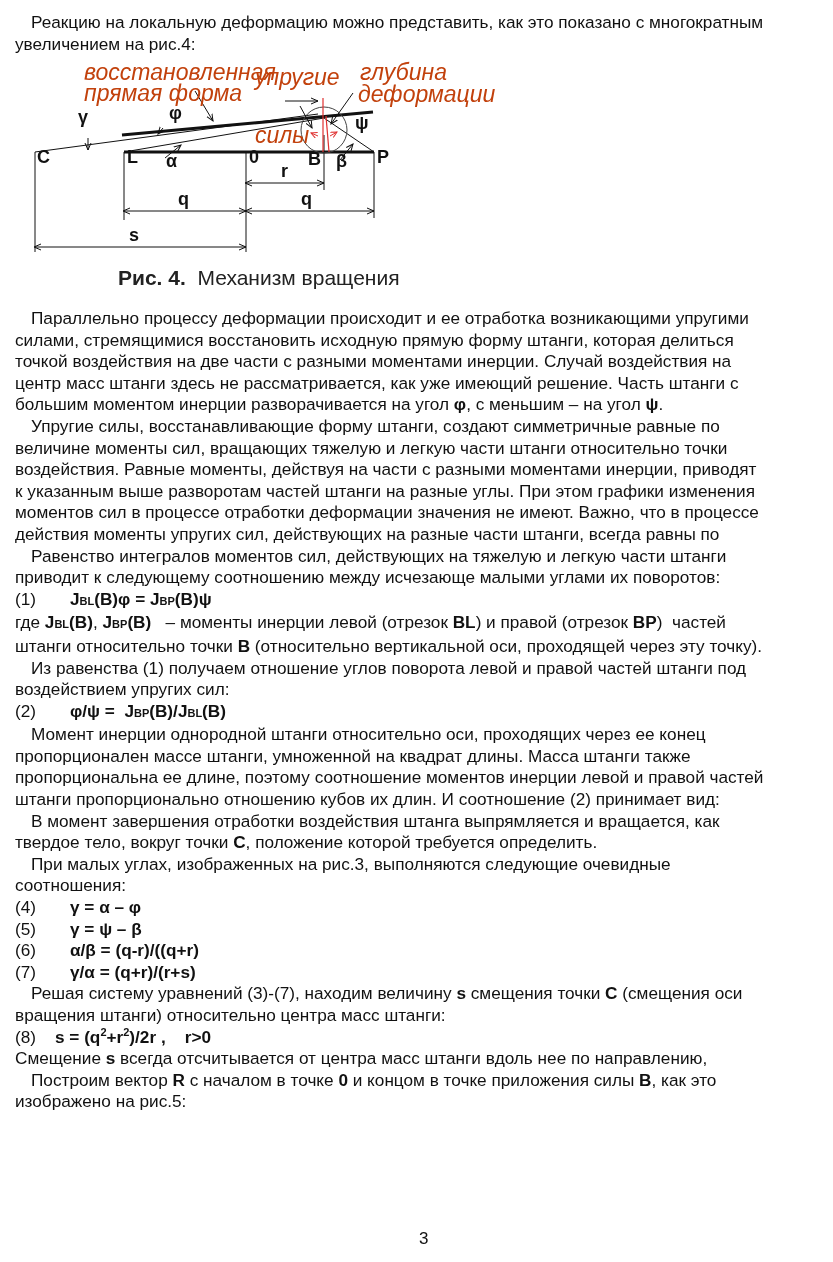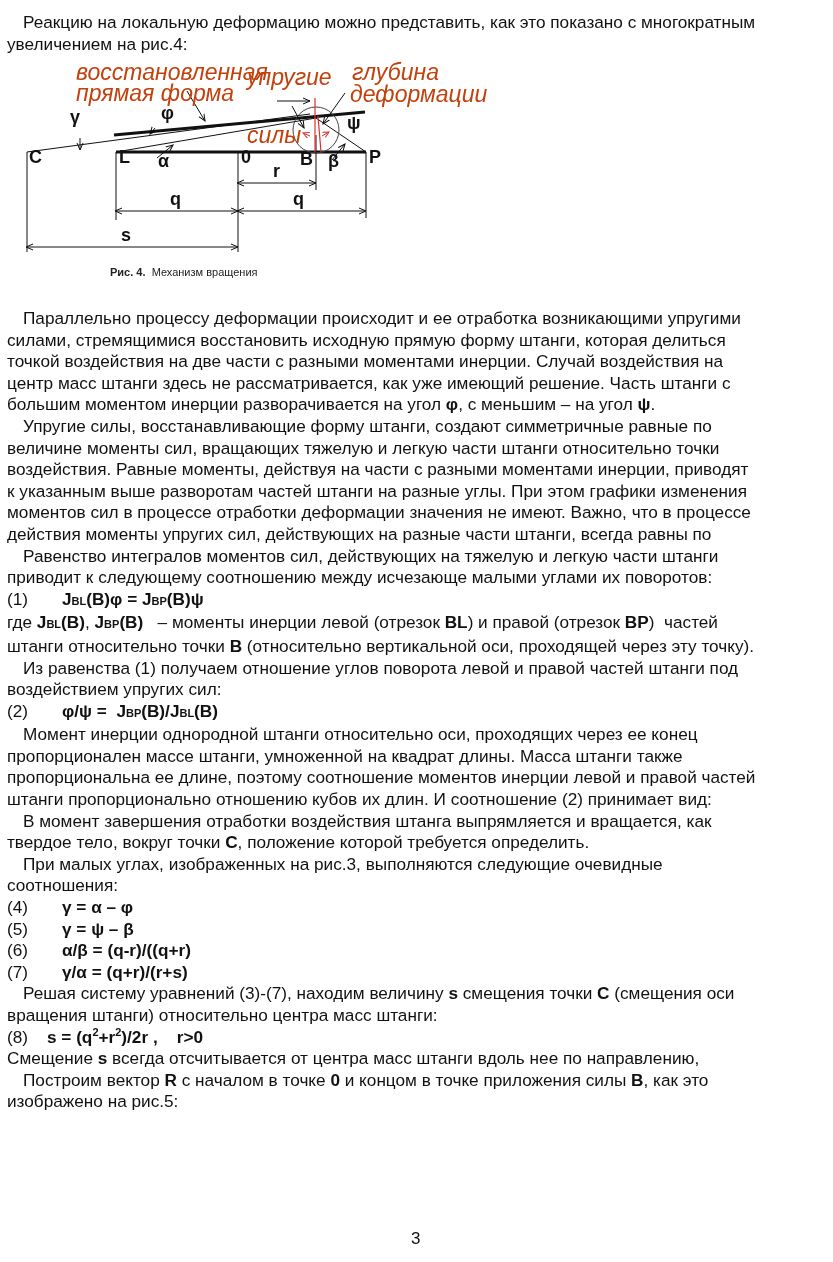--- a/index.html
+++ b/index.html
@@ -1,31 +1,31 @@
 <!DOCTYPE html>
 <html><head>
 <meta charset="utf-8">
 <style>
   html, body { margin: 0; padding: 0; background: #ffffff; }
   body { width: 833px; height: 1262px; position: relative; overflow: hidden;
          font-family: "Liberation Sans", sans-serif; color: #111; }
-  .page { position: absolute; left: 0; top: 0; width: 761px; height: 1262px; }
+  .page { position: absolute; left: 8px; top: 0; width: 761px; height: 1262px; }
   .text { position: absolute; left: 7px; width: 822px; font-size: 17.2px; line-height: 21.6px;
           font-family: "Liberation Sans", sans-serif; }
   .text p { margin: 0; }
   .indent { text-indent: 16px; }
   b { font-weight: bold; }
   .eqn { white-space: pre; }
   .eqnum { display: inline-block; width: 55px; }
   .sub { font-size: 11px; vertical-align: 0px; font-weight: bold; }
   sup { font-size: 11px; line-height: 0; }
   .figure { position: absolute; left: 0; top: 55px; width: 500px; height: 240px; }
   .fig-label { position: absolute; font-family: "Liberation Sans", sans-serif; font-size: 23px; color: #c2410c; font-style: italic; }
   .fig-sym { position: absolute; font-family: "Liberation Sans", sans-serif; font-size: 18px; font-weight: bold; color: #111; }
-  .caption { position: absolute; left: 110px; top: 265px; font-size: 11px; color: #222; }
+  .caption { position: absolute; left: 110px; top: 265px; font-size: 21px; color: #222; }
   .caption b { font-weight: bold; }
   .page-num { position: absolute; left: 411px; top: 1229px; font-size: 17px; }
 </style>
 </head>
 <body>
 
 <div class="page">
 
   <div class="text" style="top:12px;">
     <p class="indent">Реакцию на локальную деформацию можно представить, как это показано с многократным</p>

